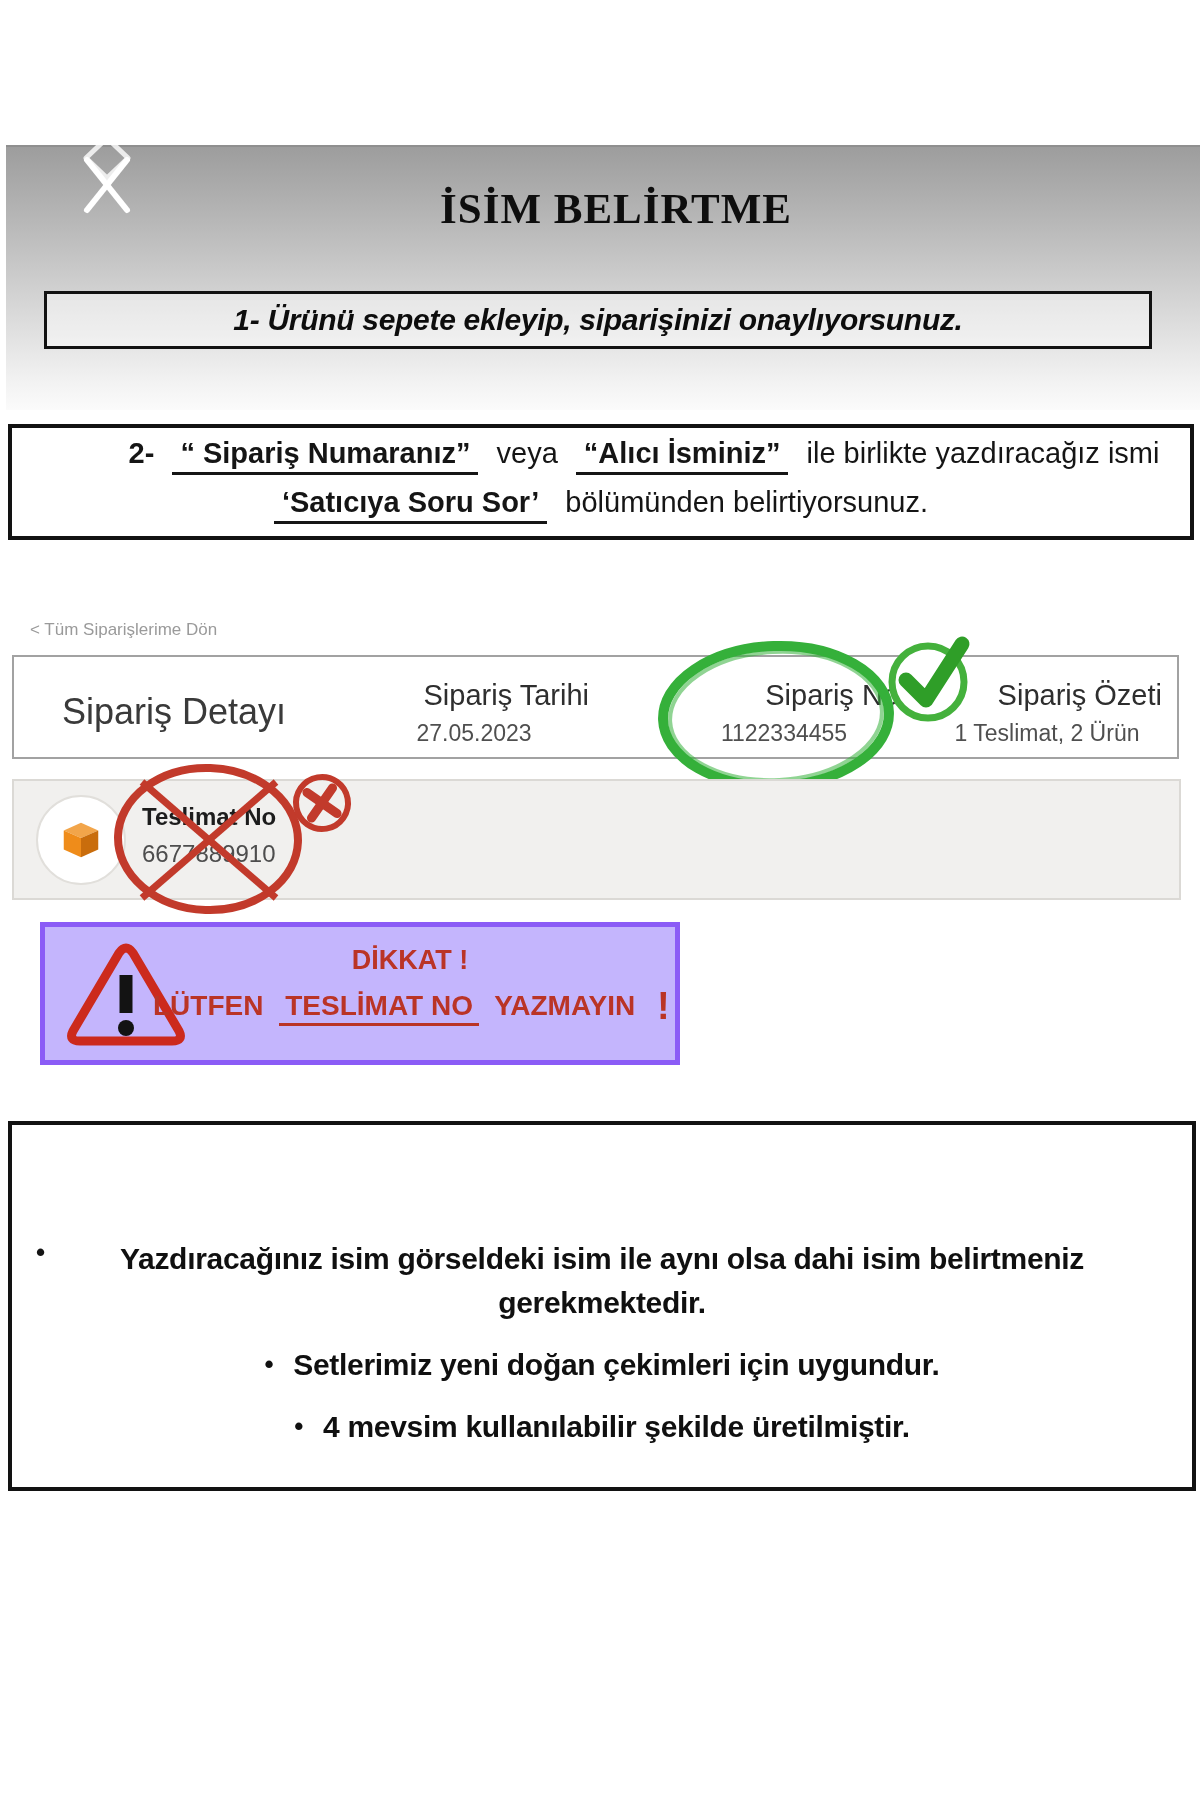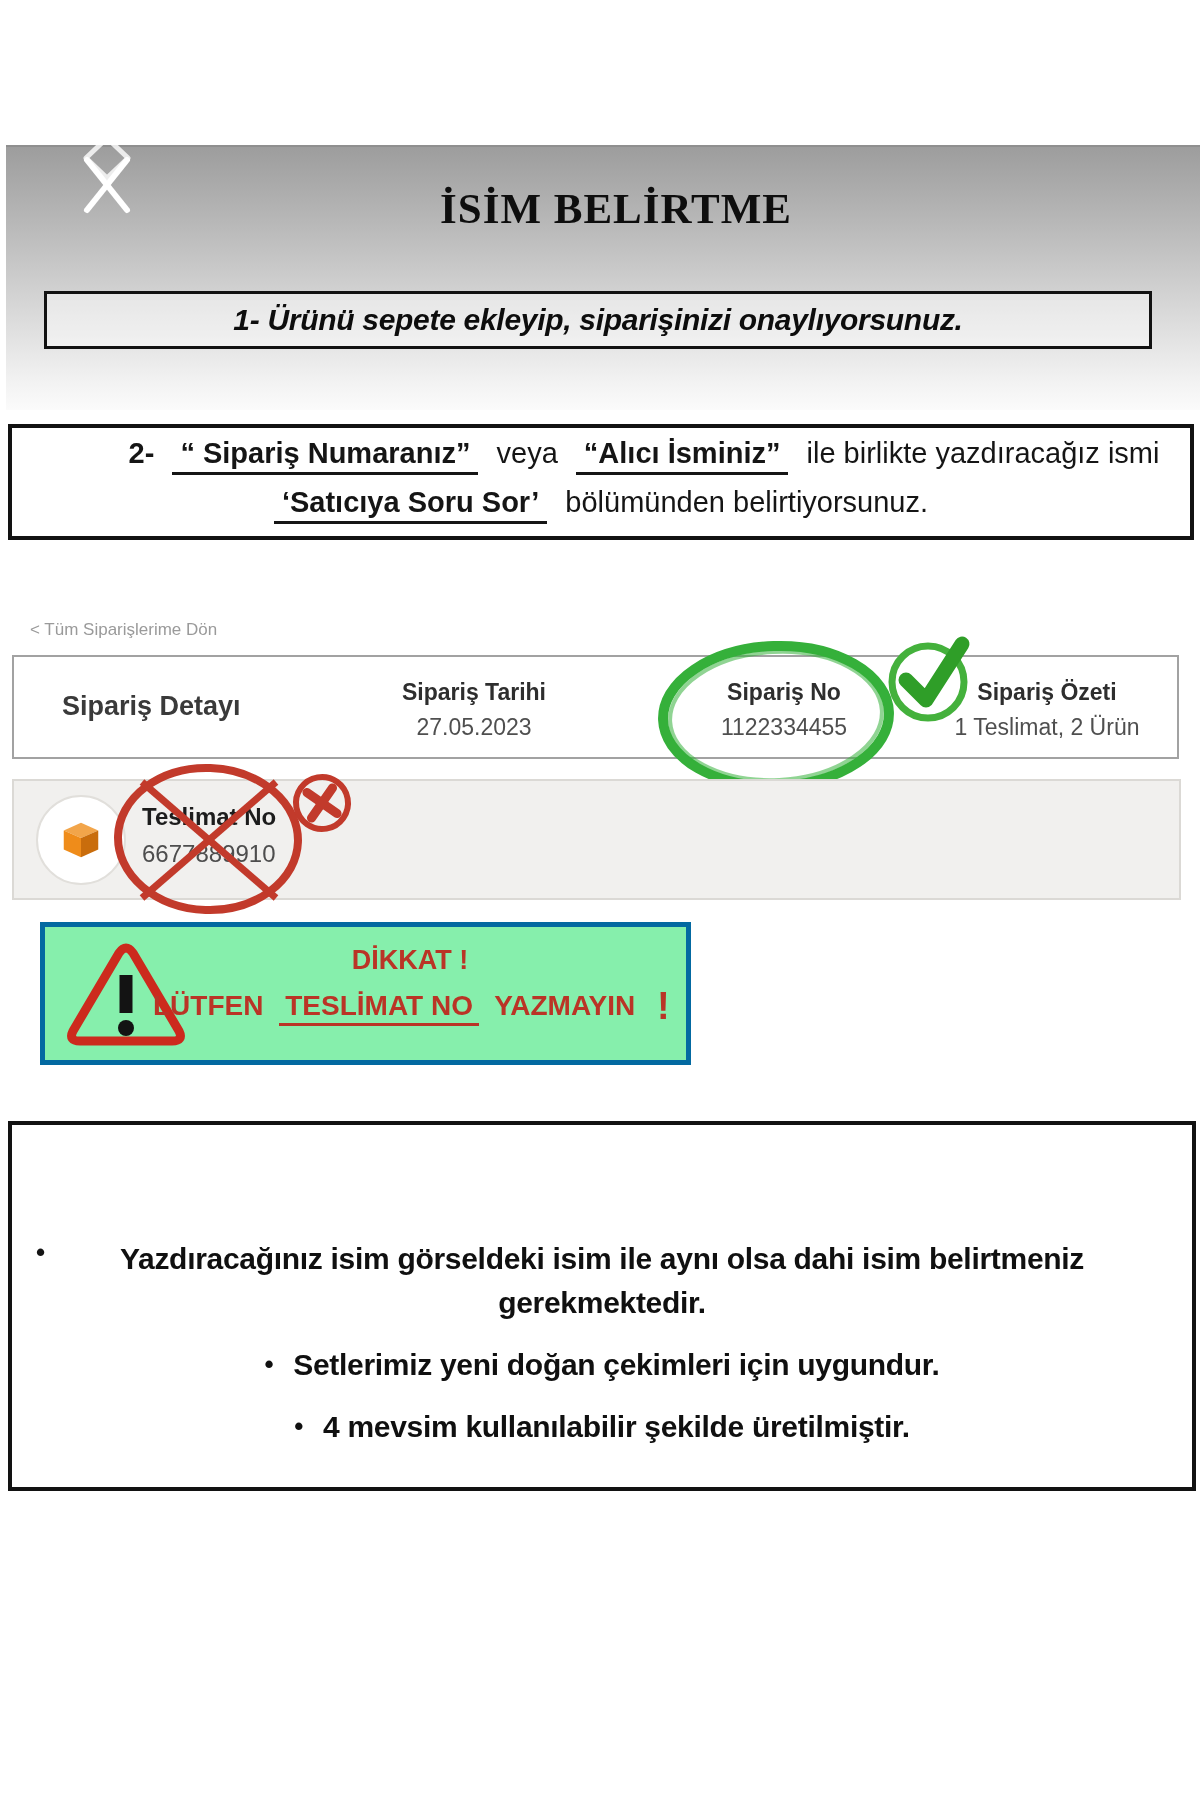--- a/index.html
+++ b/index.html
@@ -26,39 +26,39 @@
   .step2-line1{top:9px;padding-left:43px;}
   .step2-line2{top:58px;}
   .seg{display:inline-block;}
   .seg+.seg{margin-left:10px;}
   .seg-bold{font-weight:700;}
   .seg-underline{border-bottom:3px solid #151515;padding:0 8px 2px 8px;}
 
   
   .back-link{left:30px;top:620px;font-size:17px;color:#9a9a9a;}
   .order-box{left:12px;top:655px;width:1163px;height:100px;border:2px solid #a2a2a2;background:#fff;}
-  .order-detail-label{position:absolute;left:48px;top:34px;font-size:27px;font-weight:700;color:#3a3a3a;}
+  .order-detail-label{position:absolute;left:48px;top:34px;font-size:36px;font-weight:400;color:#3a3a3a;}
   .ocol{position:absolute;width:230px;text-align:center;}
-  .ocol .lbl{font-size:23px;font-weight:700;color:#2e2e2e;}
+  .ocol .lbl{font-size:29px;font-weight:400;color:#2e2e2e;text-align:right;}
   .ocol .val{font-size:23px;color:#4f4f4f;margin-top:8px;}
   .ocol-date{left:345px;top:22px;}
   .ocol-no{left:655px;top:22px;}
   .ocol-summary{left:918px;top:22px;}
 
   .delivery-bar{left:12px;top:779px;width:1165px;height:117px;background:#f1f0ee;border:2px solid #dbd9d5;}
   .pkg-circle{position:absolute;left:22px;top:14px;width:86px;height:86px;border-radius:50%;
         background:#fff;border:2px solid #e1dfdb;display:flex;align-items:center;justify-content:center;}
   .delivery-text{position:absolute;left:128px;top:22px;}
   .delivery-text .lbl{font-size:24px;font-weight:700;color:#1c1c1c;}
   .delivery-text .val{font-size:24px;color:#4d4d4d;margin-top:9px;}
 
   .overlay{pointer-events:none;}
 
   
-  .warning-box{left:40px;top:922px;width:630px;height:133px;border:5px solid #0369a1;background:#86efac;padding-left:11px;}
+  .warning-box{left:40px;top:922px;width:630px;height:133px;border:5px solid #8b5cf6;background:#c4b5fd;}
   .warn-tri{position:absolute;left:22px;top:16px;}
   .warn-title{position:absolute;left:120px;top:18px;width:490px;text-align:center;
         font-size:27px;font-weight:700;color:#ba3426;}
   .warn-line{position:absolute;left:108px;top:58px;width:510px;text-align:center;
         font-size:28px;font-weight:700;color:#ba3426;white-space:nowrap;}
   .warn-underline{border-bottom:3px solid #ba3426;padding:0 6px 2px 6px;}
   .warn-bang{font-size:38px;vertical-align:-4px;margin-left:6px;}
   .warn-seg{margin-right:8px;}
 
   

